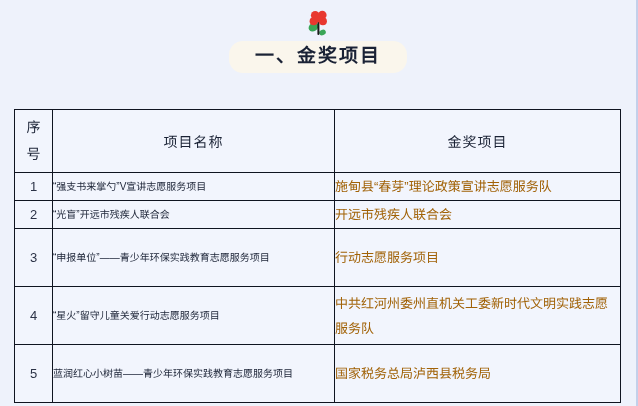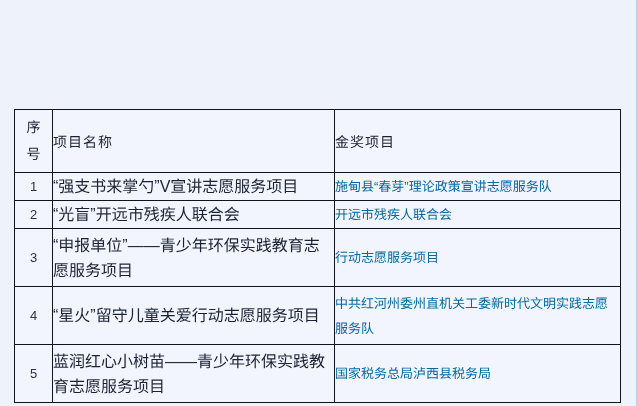--- a/index.html
+++ b/index.html
@@ -88,59 +88,79 @@
   .hdr-idx {
     text-align: center;
     font-size: 14px;
     line-height: 27px;
     color: #1a2235;
     height: 62px;
   }
   .hdr-idx .ch { display: block; }
 
   .hdr-cell {
-    text-align: left;
+    text-align: center;
     font-size: 14px;
     color: #1a2235;
     letter-spacing: 1px;
     height: 62px;
   }
 
   .cell-idx {
     text-align: center;
     font-size: 13px;
     color: #2b3246;
   }
 
   .cell-txt {
-    font-size: 16px;
+    font-size: 10px;
     line-height: 25px;
     color: #1a2235;
     padding: 4px 6px 4px 8px;
     text-align: left;
     word-break: break-all;
   }
 
   .r-short td { height: 27px; }
   .r-tall  td { height: 57px; }
 
   .cell-unit {
     font-size: 13px;
     line-height: 25px;
-    color: #0369a1;
+    color: #a16207;
     padding: 4px 6px 4px 8px;
     text-align: left;
     word-break: break-all;
   }
 </style>
 </head>
 <body>
 
 <div class="page">
 
+  <div class="header">
+
+    <span class="flower-icon">
+      <svg viewBox="0 0 34 34" width="34" height="34" aria-hidden="true">
+        <ellipse cx="12.5" cy="21" rx="5.2" ry="4.1" transform="rotate(-32 12.5 21)" fill="#3aa657"></ellipse>
+        <ellipse cx="21.5" cy="26.5" rx="3.4" ry="2.7" transform="rotate(-20 21.5 26.5)" fill="#3aa657"></ellipse>
+        <rect x="16.4" y="15" width="2.0" height="14" rx="1" fill="#1c1c1c"></rect>
+        <circle cx="14.2" cy="9.3" r="4.3" fill="#e8382f"></circle>
+        <circle cx="21.3" cy="9.0" r="4.3" fill="#e8382f"></circle>
+        <circle cx="12.6" cy="15.3" r="4.0" fill="#e8382f"></circle>
+        <circle cx="21.9" cy="15.2" r="4.0" fill="#e8382f"></circle>
+        <circle cx="17.4" cy="12.4" r="3.9" fill="#e8382f"></circle>
+      </svg>
+    </span>
+
+    <span class="title-wrap">
+      <span class="title-text">一、金奖项目</span>
+    </span>
+
+  </div>
 
   <div class="table-zone">
     <table class="award-table">
       <colgroup>
         <col class="c-idx">
           <col class="c-name">
           <col class="c-unit">
       </colgroup>
       <thead>
         <tr>

